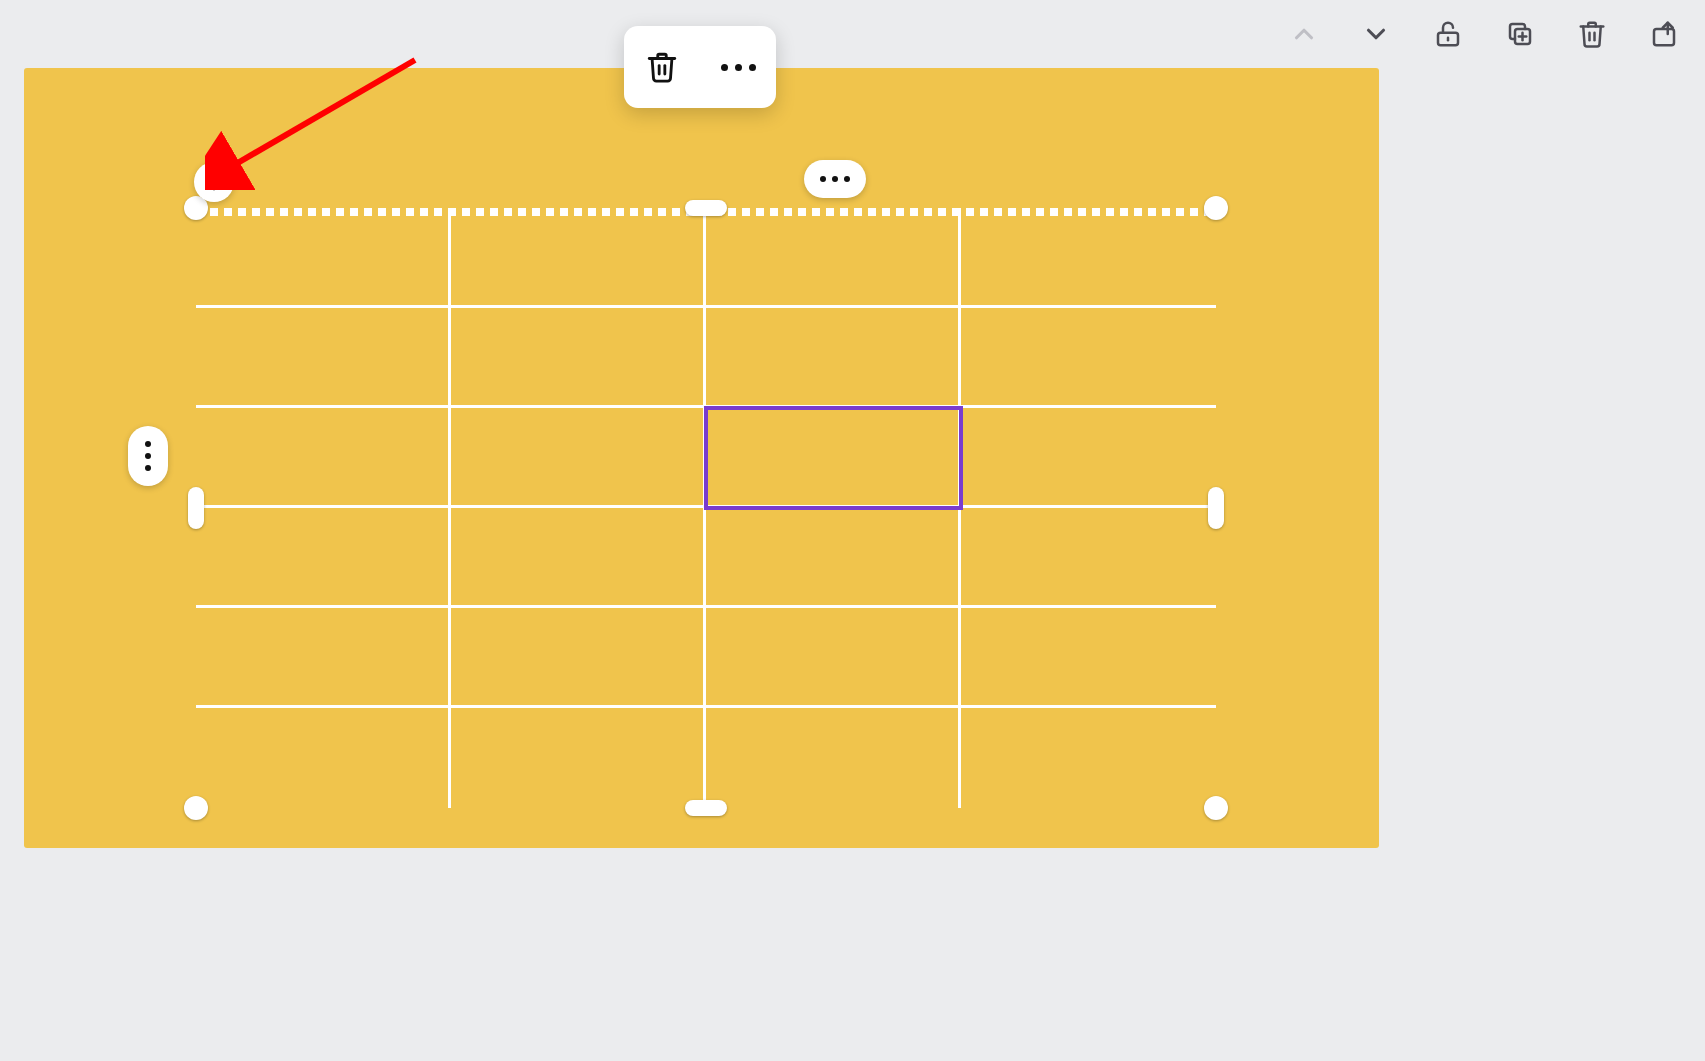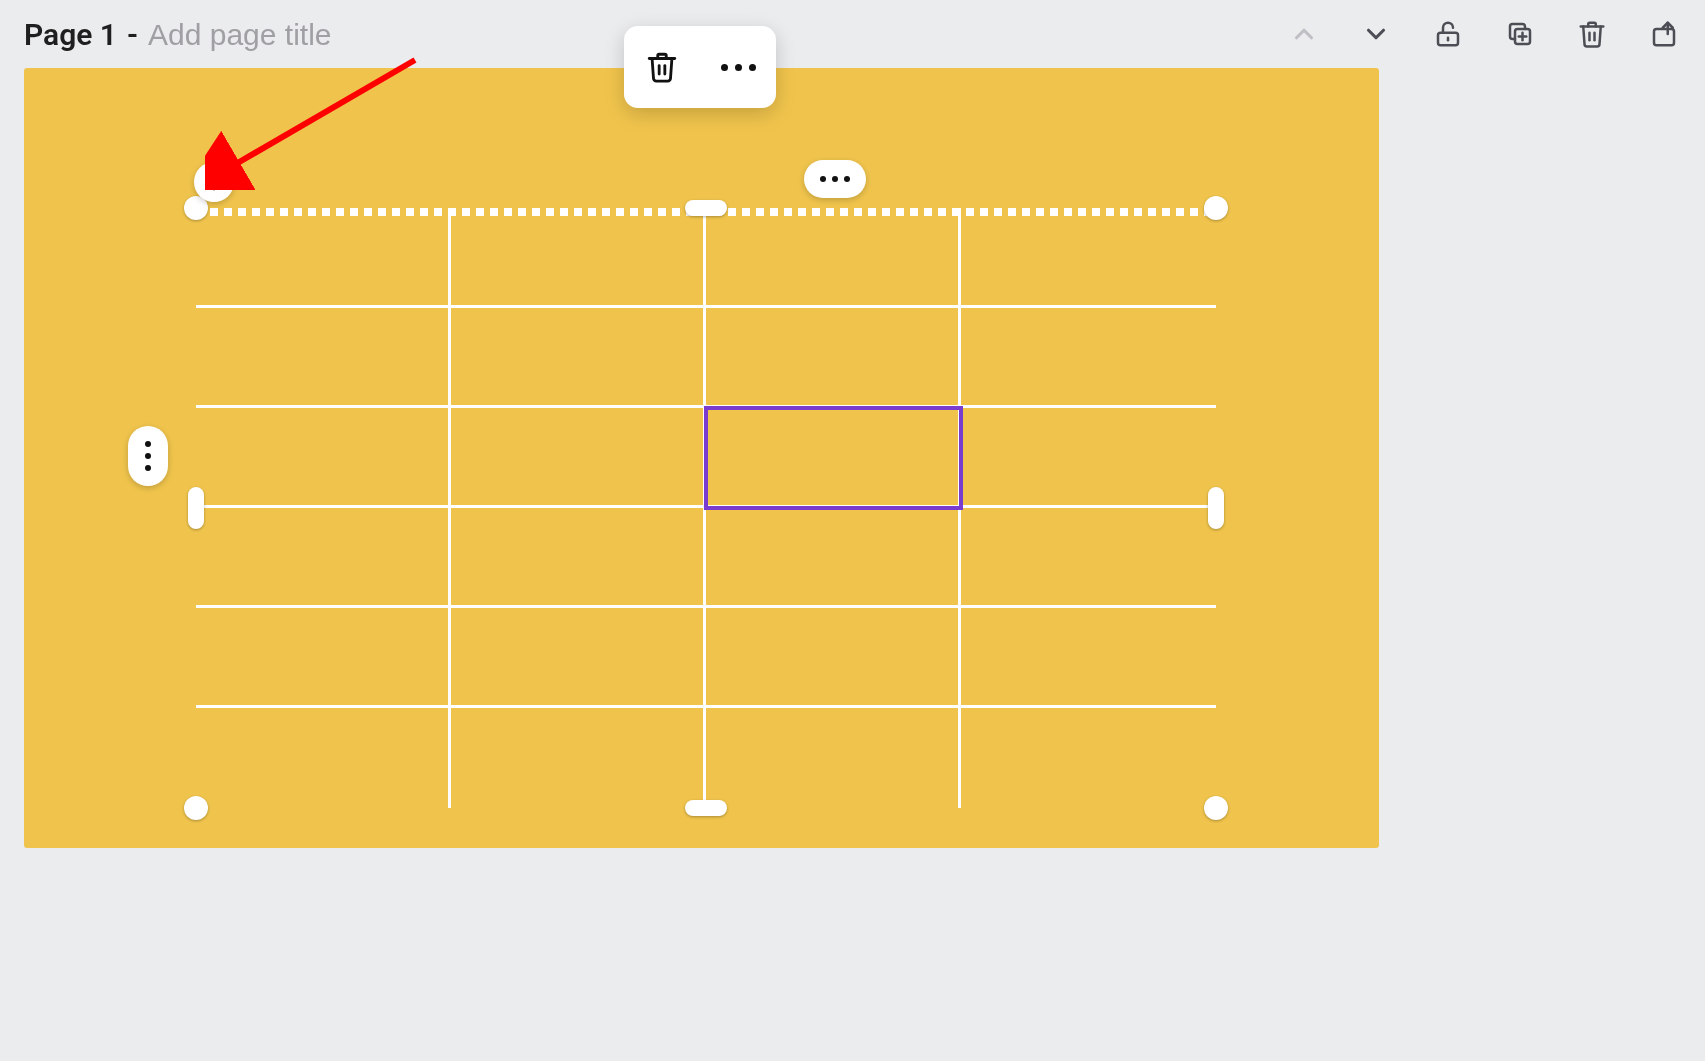--- a/index.html
+++ b/index.html
@@ -210,25 +210,20 @@
   .arrow {
     position: absolute;
     pointer-events: none;
     z-index: 60;
   }
 </style>
 </head>
 <body>
 
 <div class="header">
-  <div class="page-label">
-    <span>Page 1</span>
-    <span class="sep">-</span>
-    <input class="page-title-input" placeholder="Add page title" style="">
-  </div>
 
   <div class="header-right">
     <div class="hicon">
       <svg viewBox="0 0 24 24" fill="none" stroke-width="2.5" stroke-linecap="round" stroke-linejoin="round" style="stroke:#bfbfc5">
           <polyline points="6 15 12 9 18 15"></polyline>
         </svg>
     </div>
     <div class="hicon">
       <svg viewBox="0 0 24 24" fill="none" stroke-width="2.5" stroke-linecap="round" stroke-linejoin="round">
           <polyline points="6 9 12 15 18 9"></polyline>

